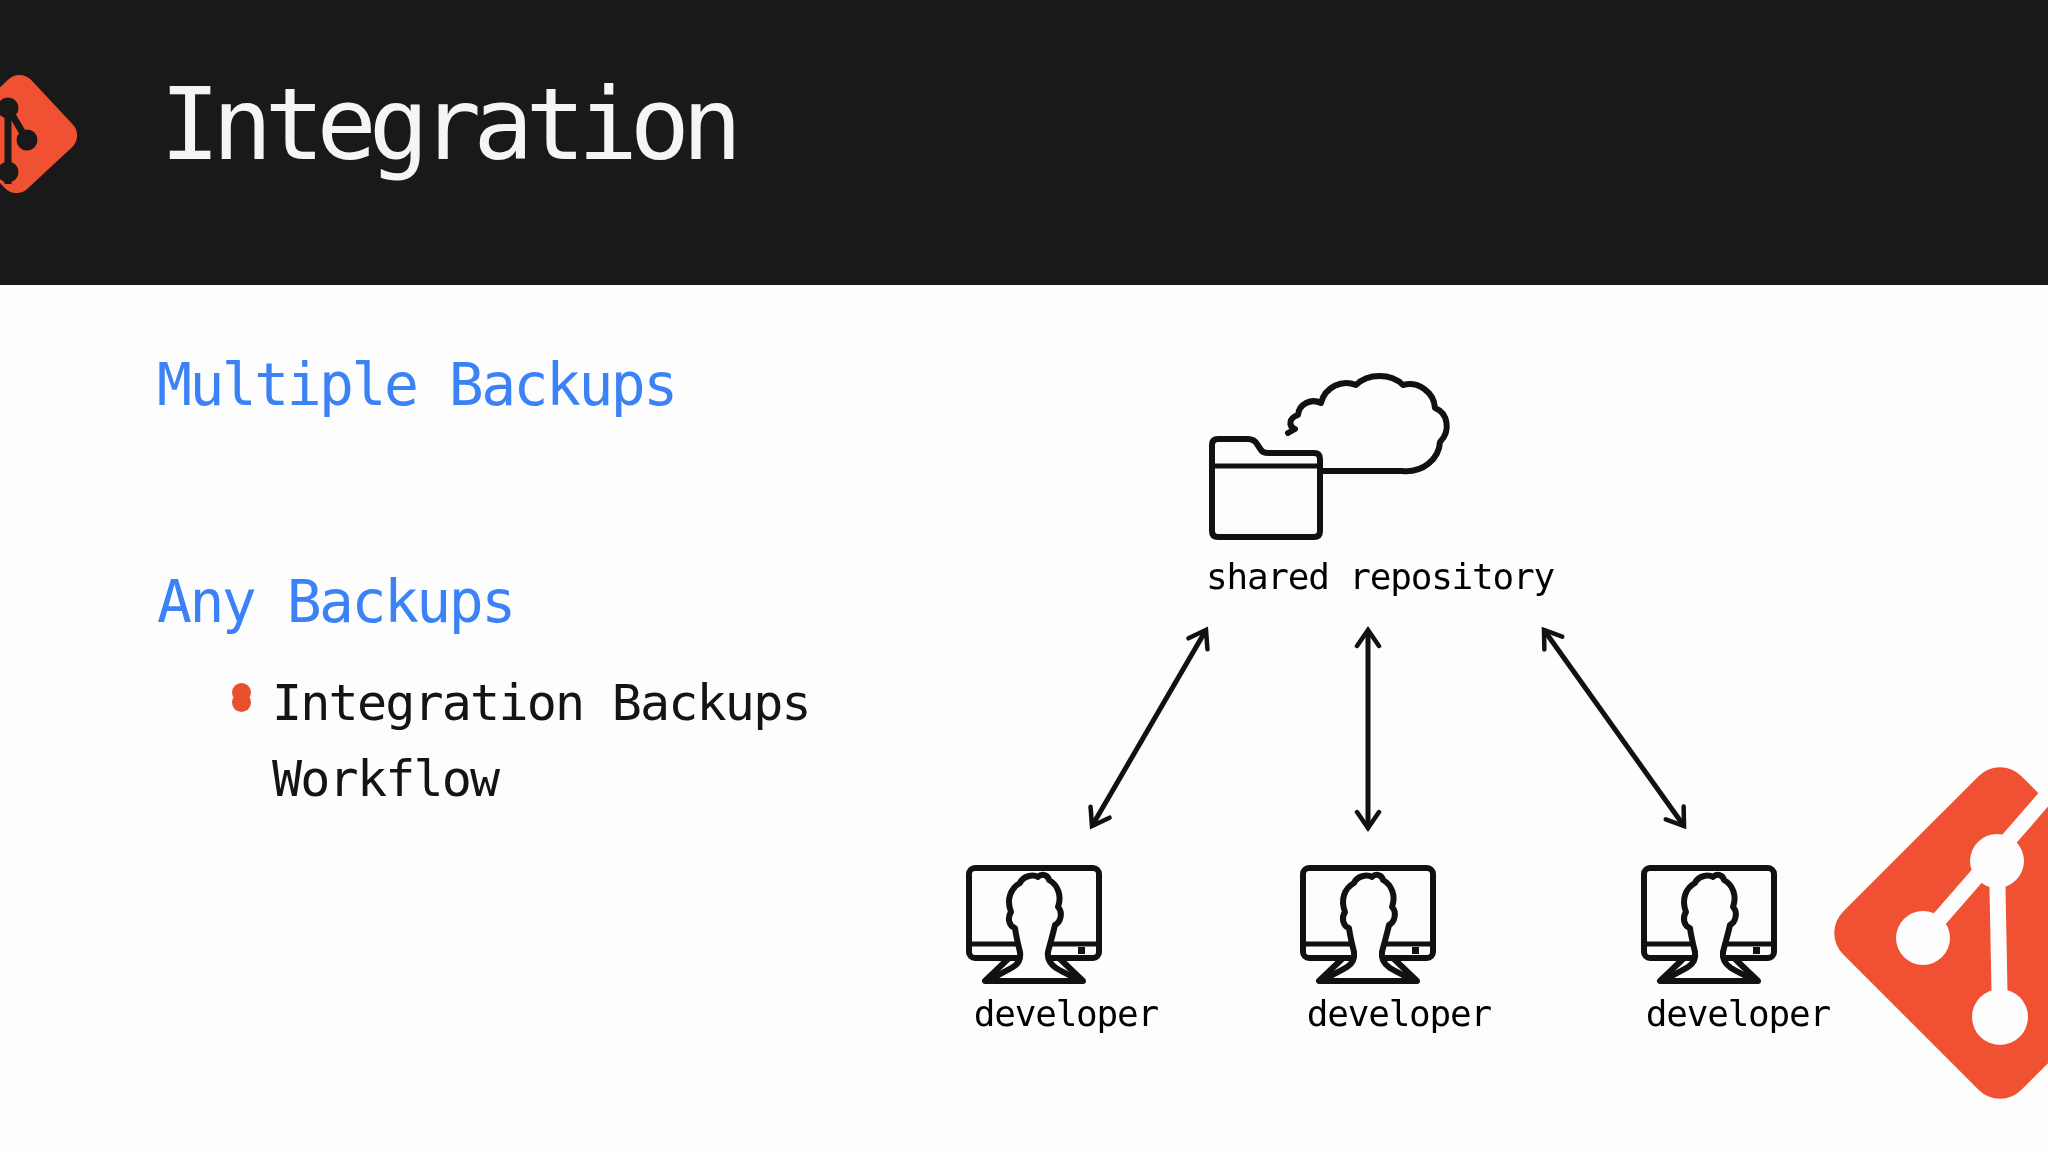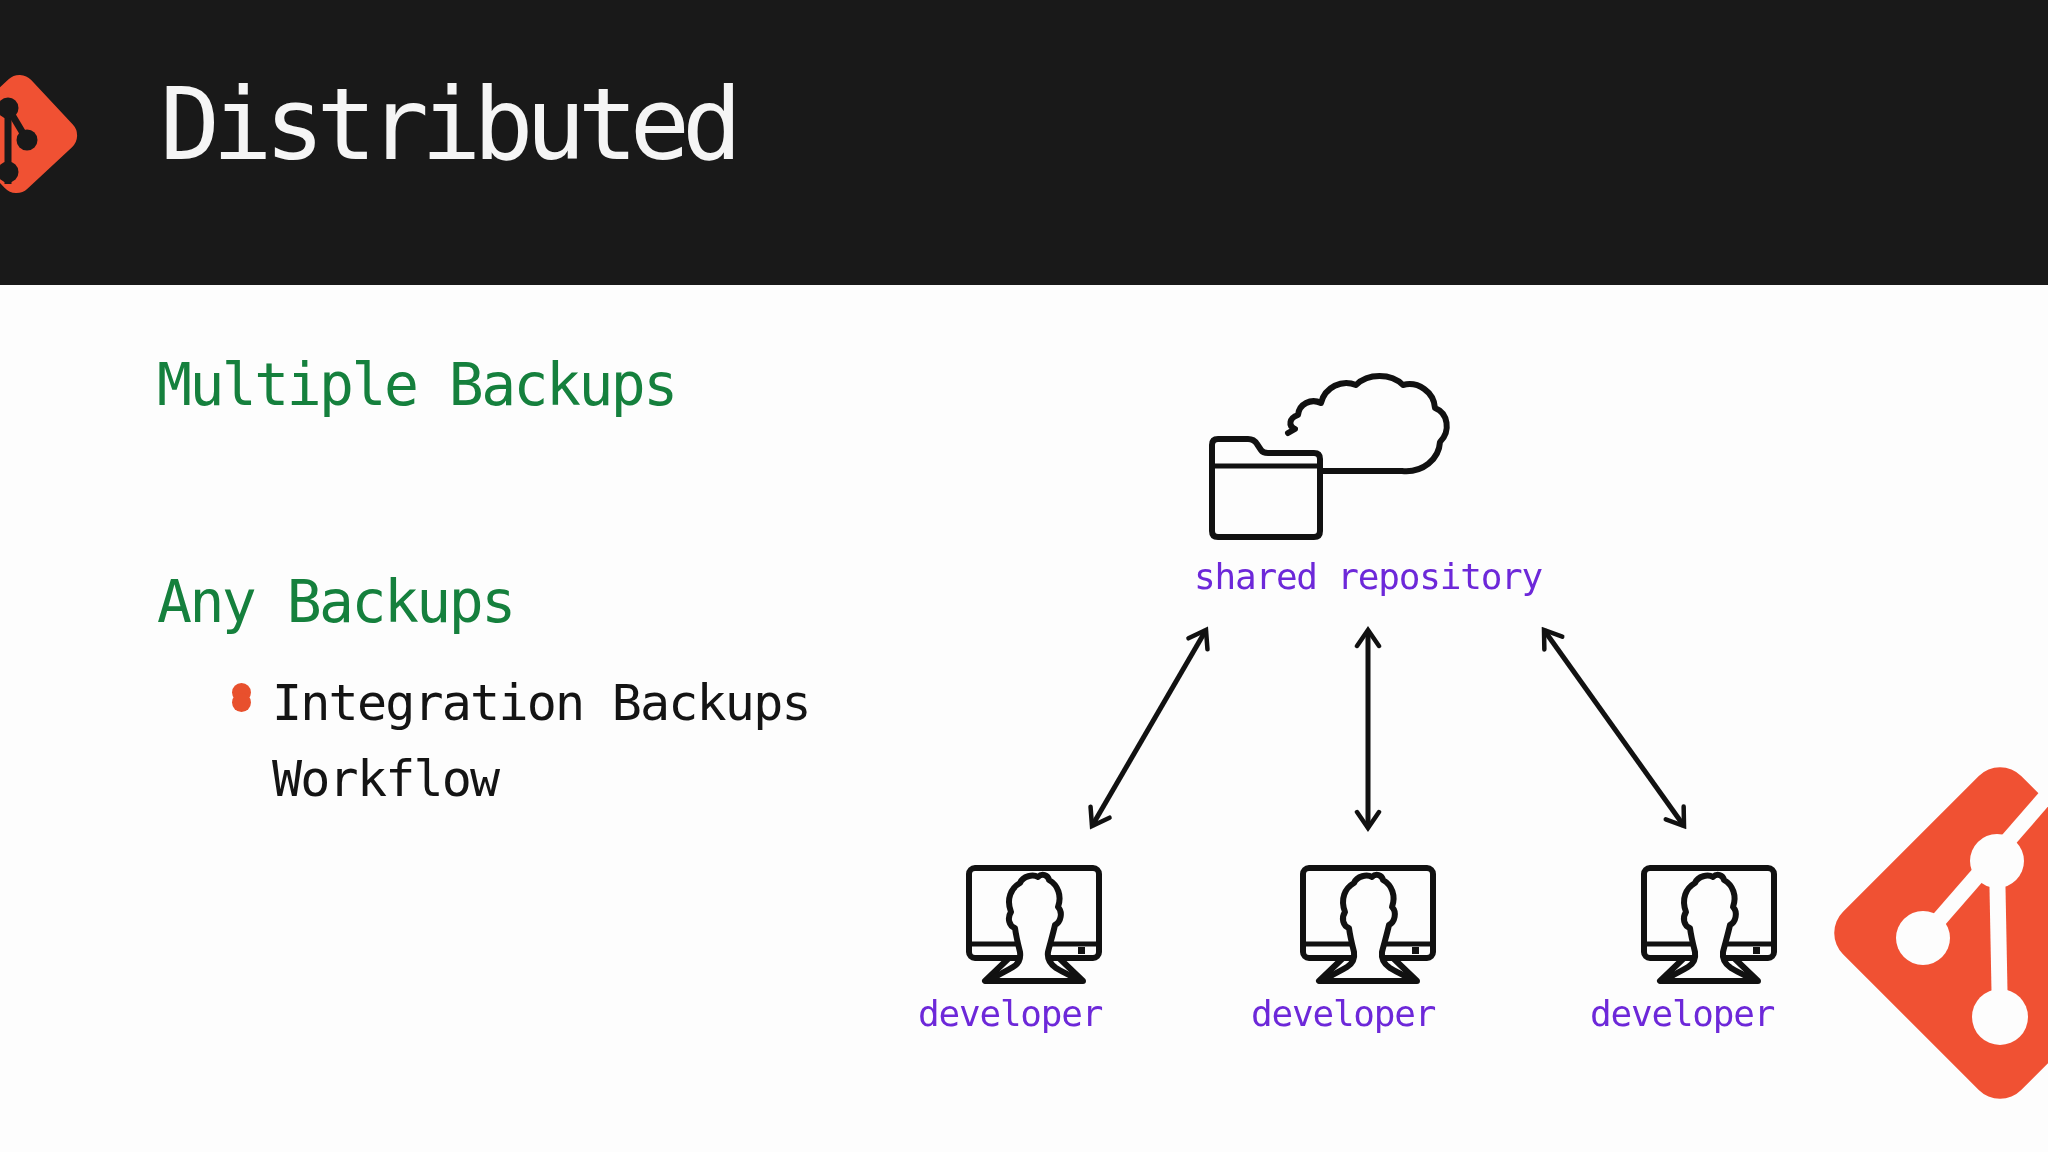--- a/index.html
+++ b/index.html
@@ -19,39 +19,39 @@
   .slide-title{
     position:absolute;left:160px;top:75px;
     font-size:100px;line-height:1;letter-spacing:-8px;
     color:#F5F5F5;white-space:nowrap;
   }
   .logo-small{position:absolute;left:-50px;top:58px;width:145px;height:155px;}
   
   .h2{
     position:absolute;left:157px;
     font-size:58px;line-height:1;letter-spacing:-2.5px;
-    white-space:nowrap;color:#15803d;
+    white-space:nowrap;color:#3b82f6;
   }
   .h2.backups{top:356px;}
   .h2.workflow{top:573px;}
   .bullet-list{
     position:absolute;left:272px;top:655px;width:620px;
     margin:0;padding:0;list-style:none;
     font-size:50px;line-height:76px;letter-spacing:-1.8px;color:#141414;
   }
   .bullet-list li{position:relative;margin:0 0 10px 0;padding:0;}
   .bullet-list li .dot{
     position:absolute;left:-40px;top:28px;width:19px;height:19px;
     border-radius:50%;background:#E8502D;
   }
   
   .diagram-label{
     position:absolute;
     font-size:36px;line-height:1;letter-spacing:-1.2px;
-    color:#6d28d9;white-space:nowrap;text-align:left;
+    color:#000000;white-space:nowrap;text-align:right;
   }
   .repo-label{left:1194px;top:559px;width:360px;}
   .dev-label{width:240px;top:996px;}
   .dev-label.d1{left:918px;}
   .dev-label.d2{left:1251px;}
   .dev-label.d3{left:1590px;}
   .repo-icon{position:absolute;left:1190px;top:365px;}
   .arrows{position:absolute;left:1040px;top:608px;}
   .dev-icon{position:absolute;top:862px;}
   .dev-icon.m1{left:959px;}
@@ -70,21 +70,21 @@
       <g stroke="#191919" stroke-width="7" fill="none">
         <line x1="58" y1="42" x2="58" y2="126"></line>
         <line x1="58" y1="50" x2="77" y2="82"></line>
       </g>
       <g fill="#191919">
         <circle cx="58" cy="50" r="10.5"></circle>
         <circle cx="77" cy="82" r="10.5"></circle>
         <circle cx="58" cy="114" r="10.5"></circle>
       </g>
     </svg>
-    <div class="slide-title">Distributed</div>
+    <div class="slide-title">Integration</div>
   </div>
 
   <div class="h2 backups">Multiple Backups</div>
   <div class="h2 workflow">Any Backups</div>
 
   <ul class="bullet-list">
     <li>
       <span class="dot"></span>
     </li>
     <li>

